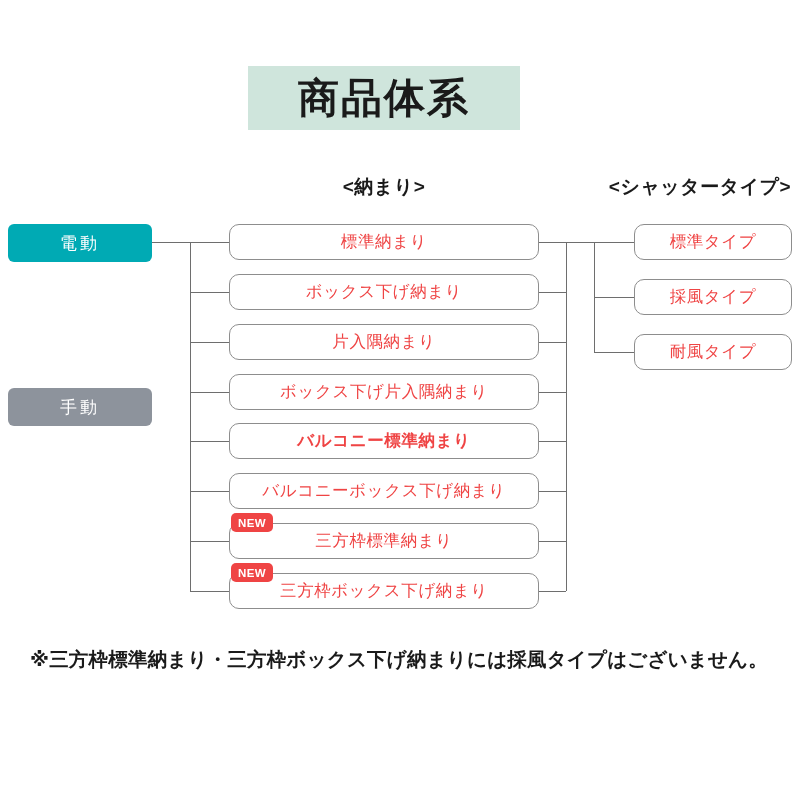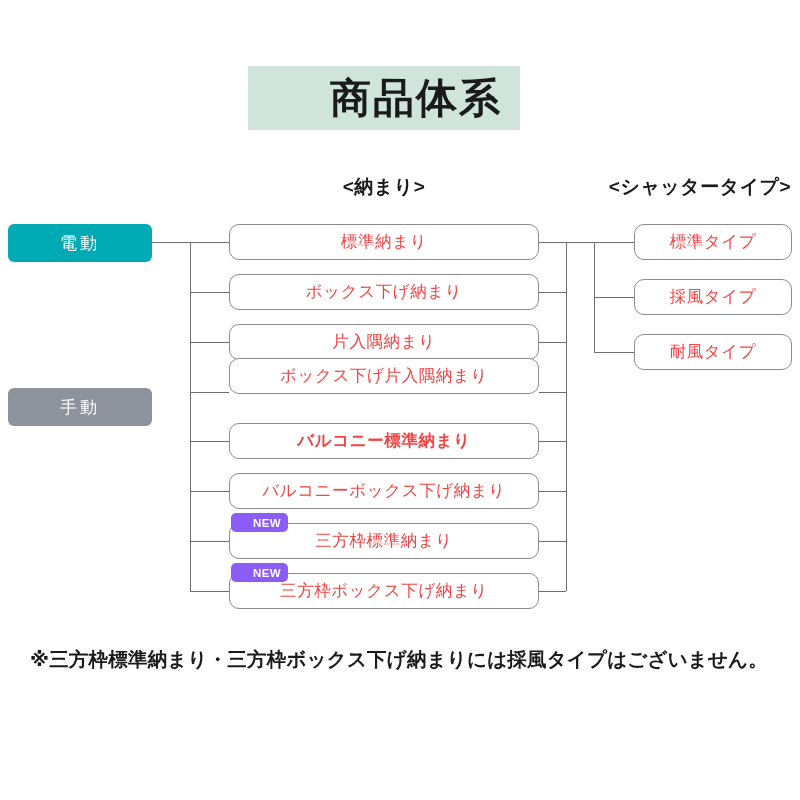--- a/index.html
+++ b/index.html
@@ -36,21 +36,20 @@
     width: 272px;
     height: 64px;
     display: flex;
     align-items: center;
     justify-content: center;
     font-size: 41px;
     font-weight: bold;
     letter-spacing: 2px;
     color: #1a1a1a;
     white-space: nowrap;
-    margin-left: 32px;
   }
 
   
   .col-head {
     position: absolute;
     font-size: 19px;
     font-weight: bold;
     color: #1a1a1a;
     white-space: nowrap;
     letter-spacing: 0.5px;
@@ -95,31 +94,30 @@
     white-space: nowrap;
   }
   .obox.nawari { left: 229px; width: 310px; height: 36px; }
   .obox.shutter { left: 634px; width: 158px; height: 36px; }
 
   
   .new-badge {
     position: absolute;
     width: 42px;
     height: 19px;
-    background: #8b5cf6;
+    background: #ef4444;
     border-radius: 5px;
     display: flex;
     align-items: center;
     justify-content: center;
     font-size: 11.5px;
     font-weight: bold;
     color: #ffffff;
     letter-spacing: 0.4px;
     z-index: 5;
-    padding-left: 15px;
   }
 
   
   .line-h {
     position: absolute;
     height: 0;
     border-top: 1.3px solid #6e6e6e;
   }
   .line-v {
     position: absolute;
@@ -181,21 +179,21 @@
 
   <div class="line-v" style="left:594px; top:242px; height:110px;"></div>
 
   <div class="line-h" style="left:594px; top:242px; width:40px;"></div>
   <div class="line-h" style="left:594px; top:297px; width:40px;"></div>
   <div class="line-h" style="left:594px; top:352px; width:40px;"></div>
 
   <div class="obox nawari" style="top:224px;">標準納まり</div>
   <div class="obox nawari" style="top:274px;">ボックス下げ納まり</div>
   <div class="obox nawari" style="top:324px;">片入隅納まり</div>
-  <div class="obox nawari" style="top:358px;border-radius:10px;">ボックス下げ片入隅納まり</div>
+  <div class="obox nawari" style="top:374px;border-radius:10px;">ボックス下げ片入隅納まり</div>
   <div class="obox nawari" style="top:423px;font-weight:bold;">バルコニー標準納まり</div>
   <div class="obox nawari" style="top:523px;">三方枠標準納まり</div>
   <div class="obox nawari" style="top:473px;">バルコニーボックス下げ納まり</div>
   <div class="obox nawari" style="top:573px;">三方枠ボックス下げ納まり</div>
 
   <div class="new-badge" style="left:231px; top:513px;">NEW</div>
   <div class="new-badge" style="left:231px; top:563px;">NEW</div>
 
   <div class="obox shutter" style="top:224px;">標準タイプ</div>
   <div class="obox shutter" style="top:279px;">採風タイプ</div>

